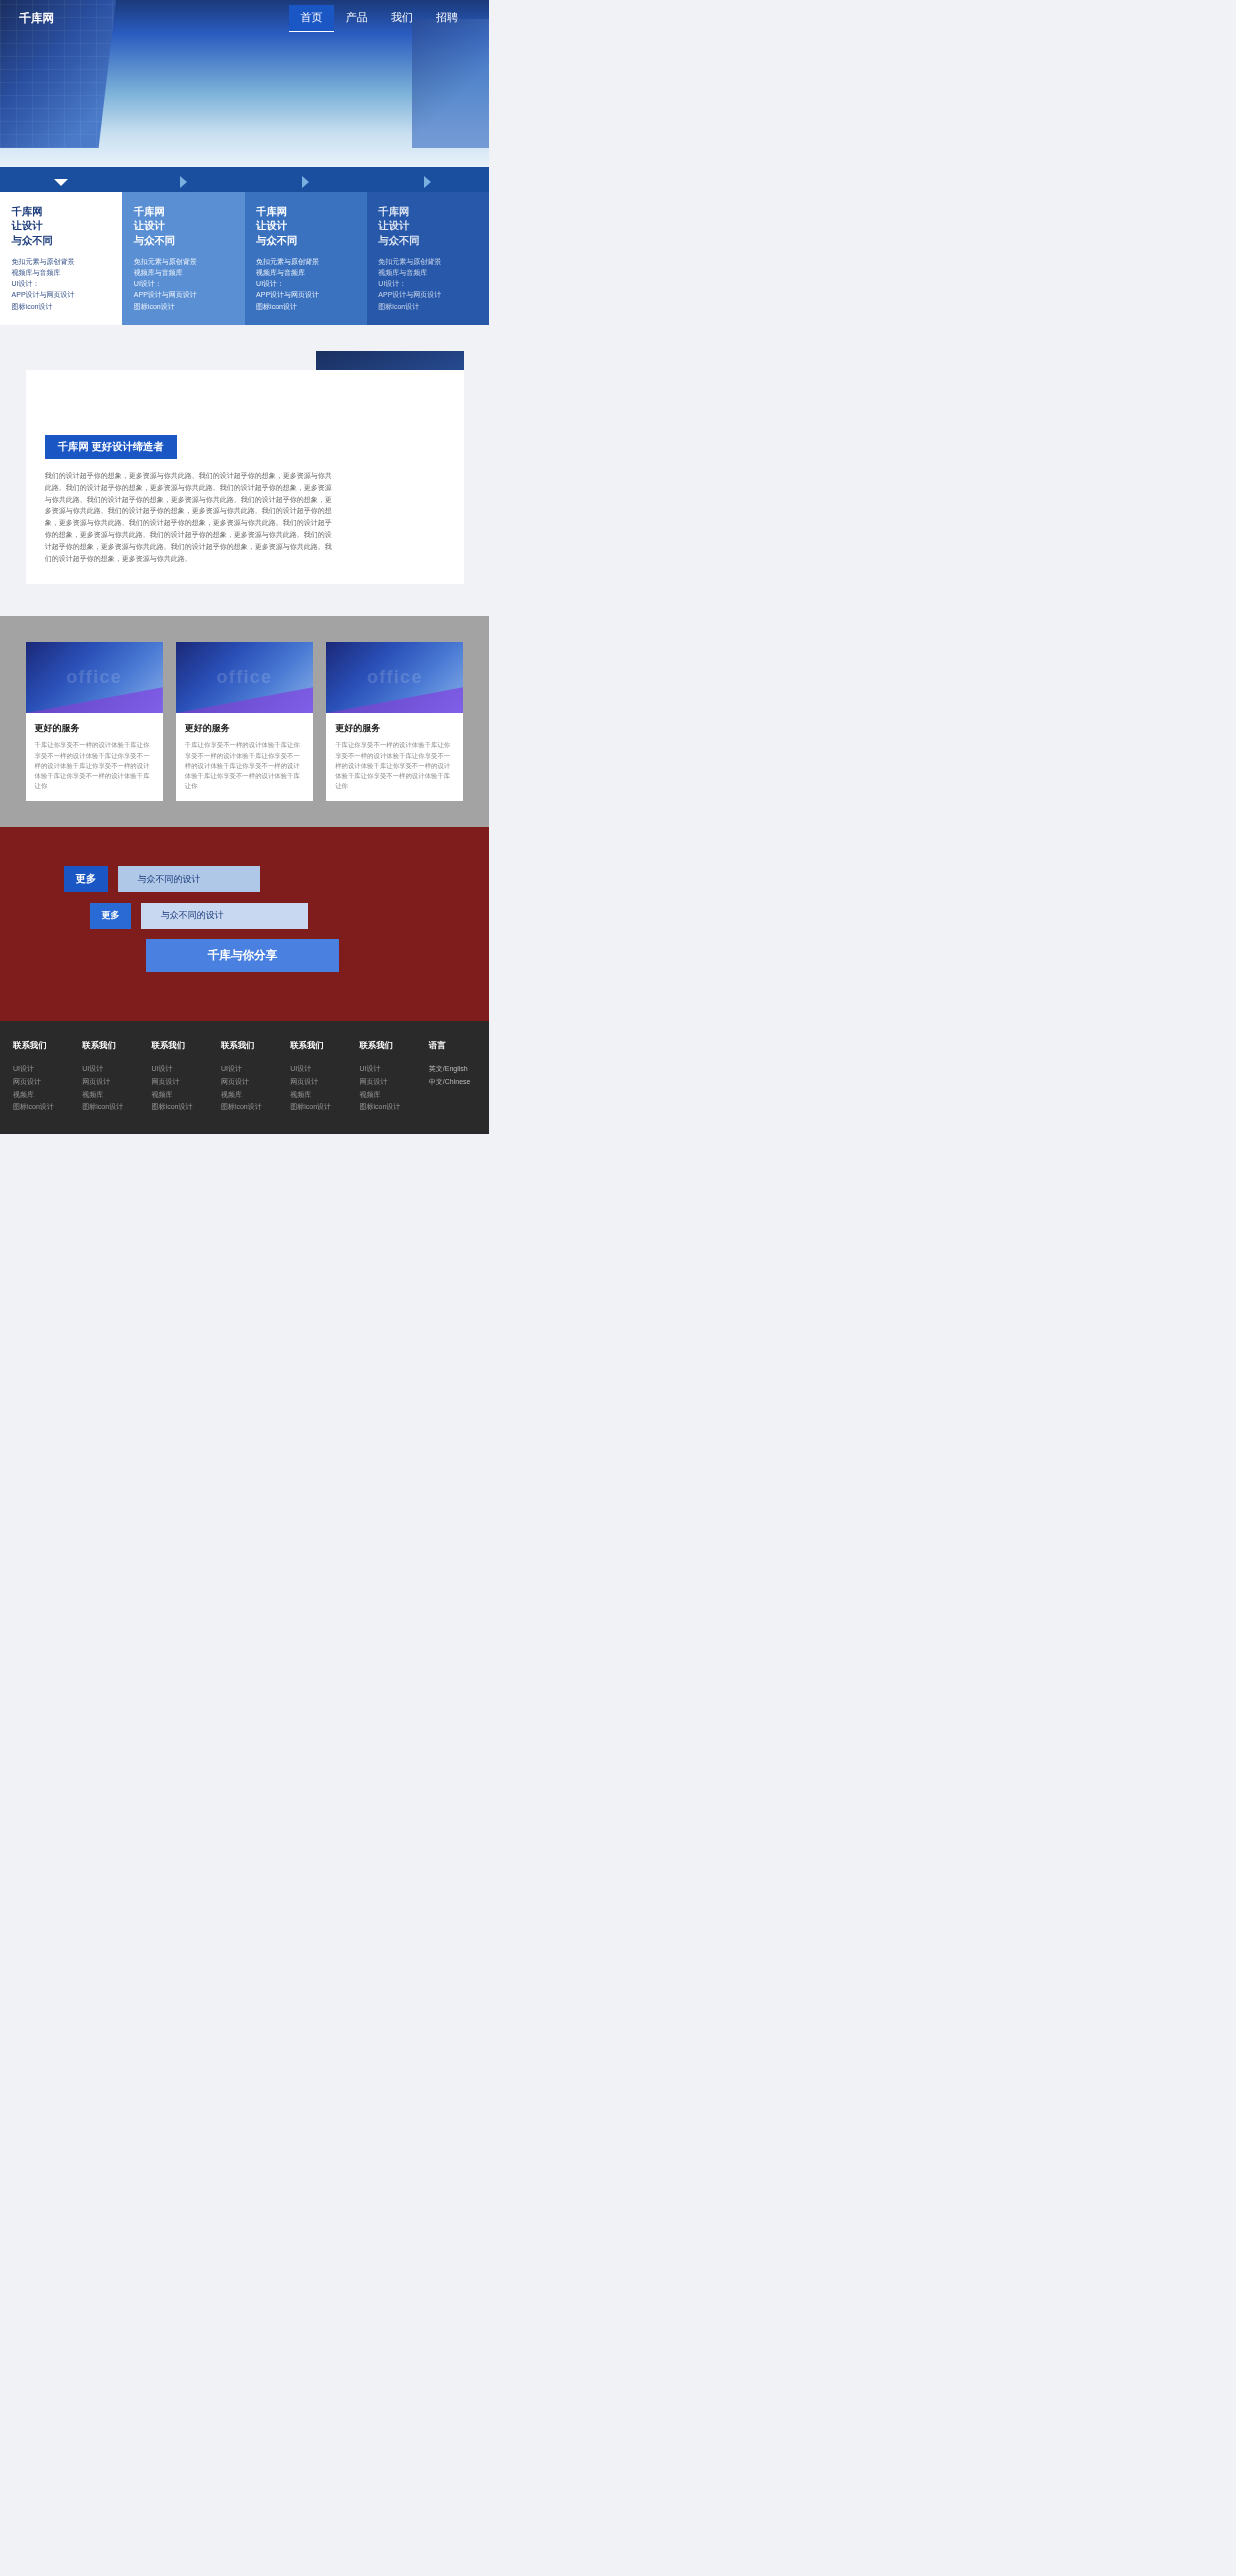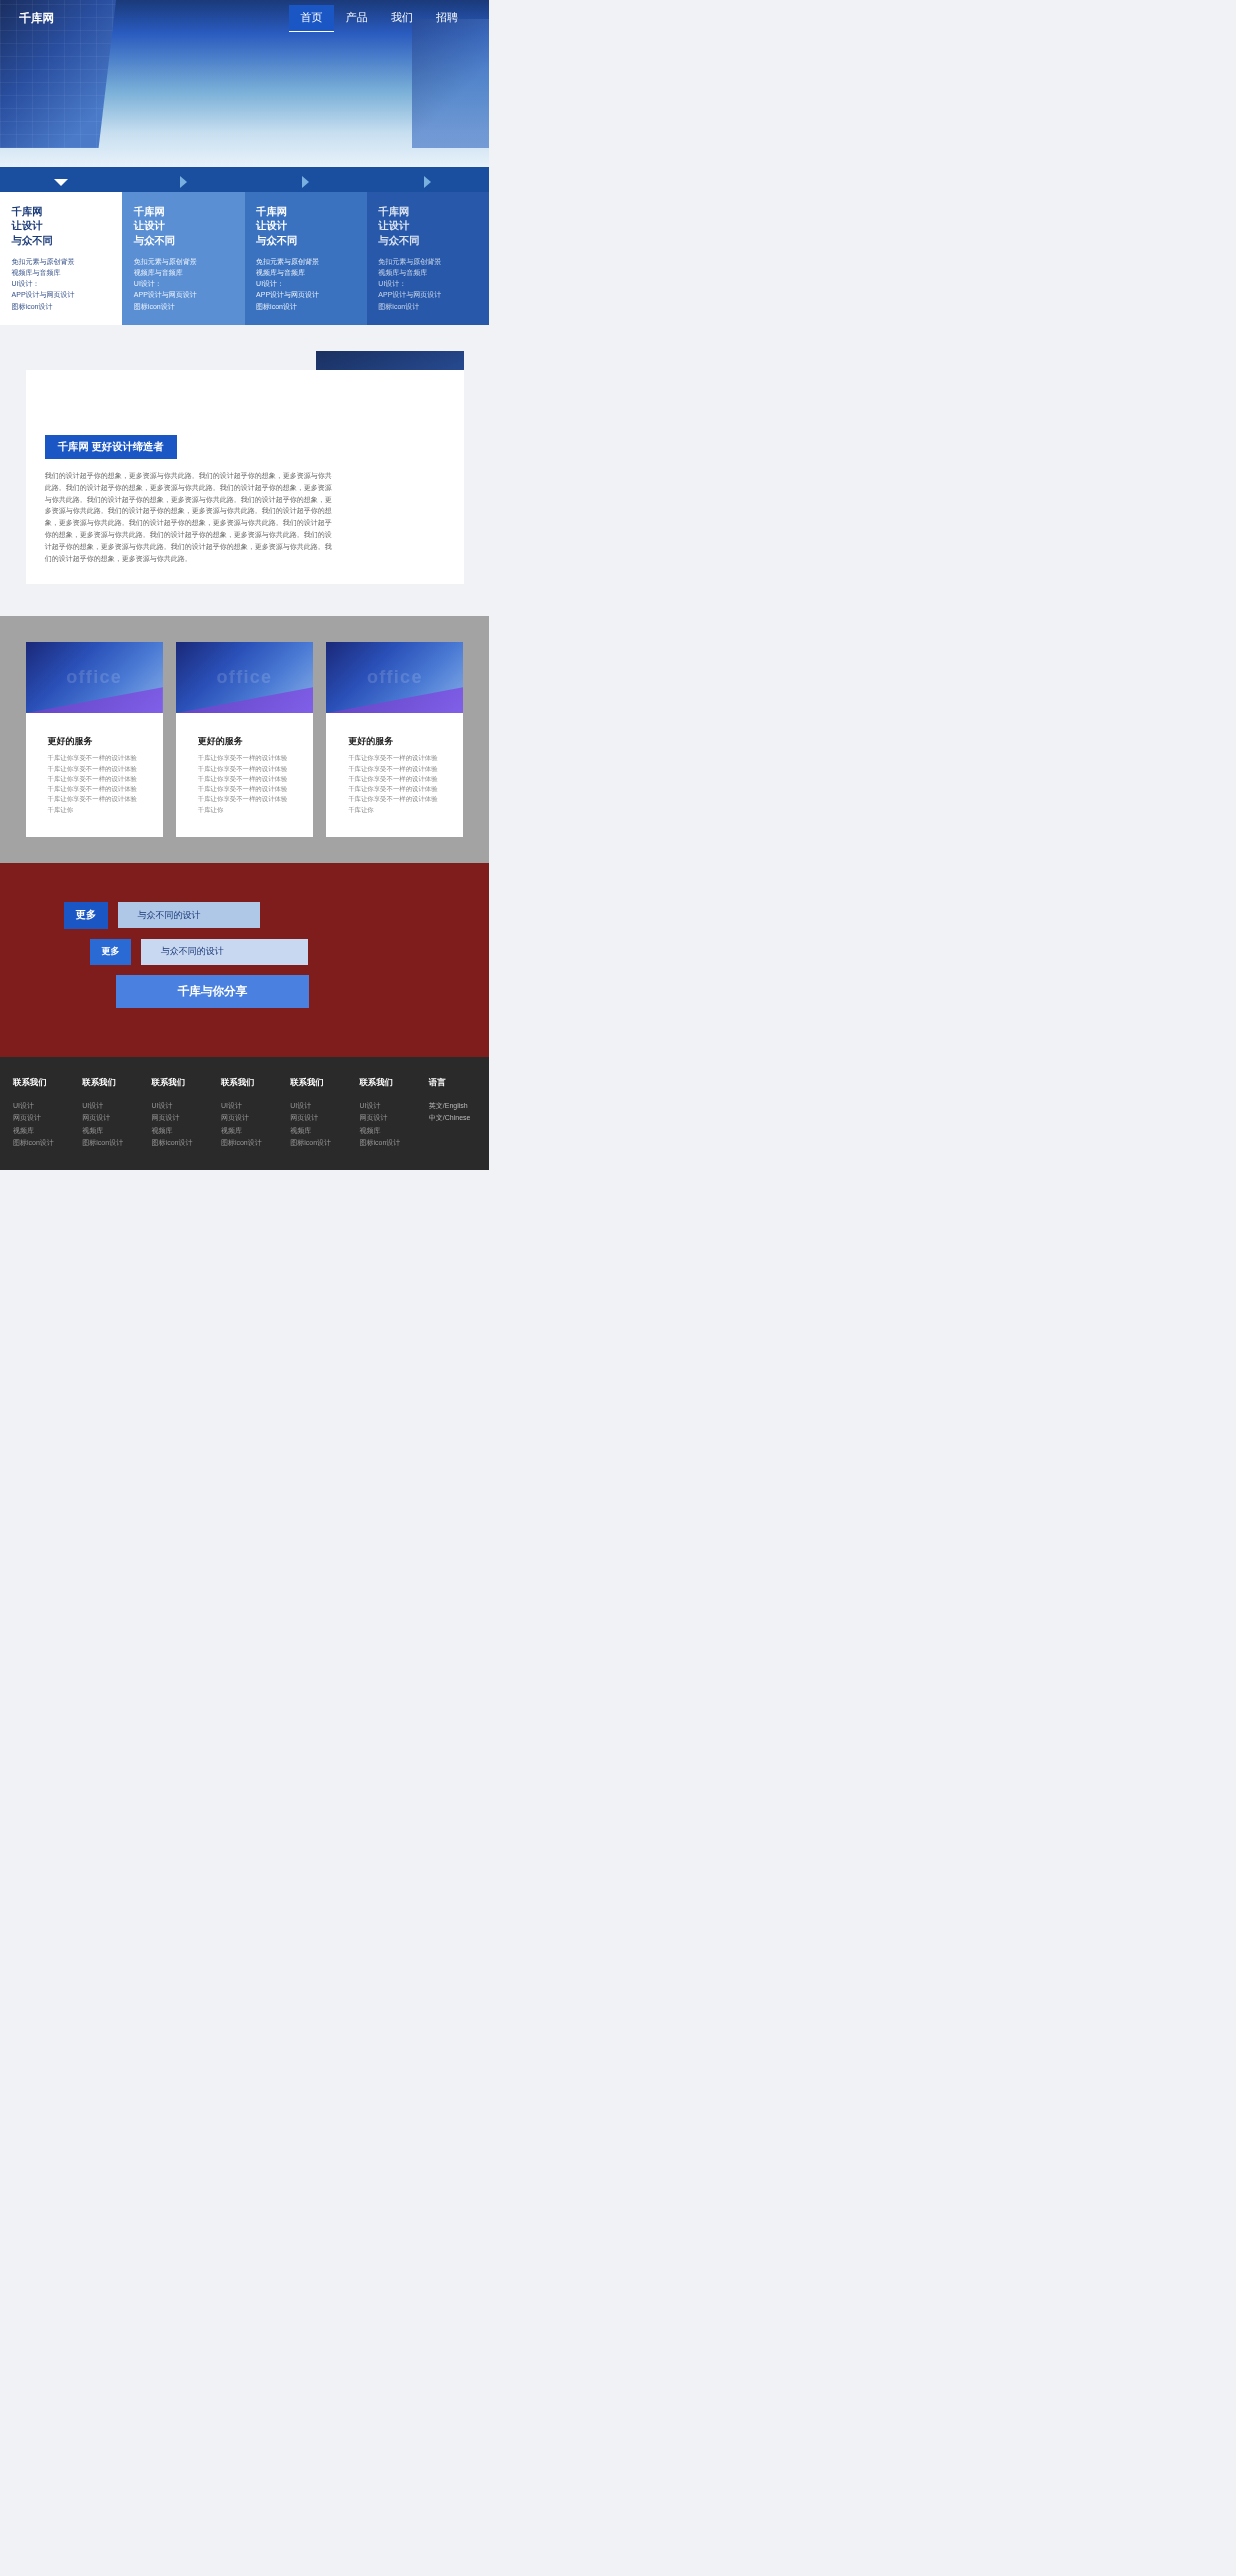--- a/index.html
+++ b/index.html
@@ -174,21 +174,21 @@
       font-family: Arial, sans-serif;
       letter-spacing: 1.3px;
     }
     .service-badge {
       position: absolute; top: 5.2px; left: 5.2px;
       background: linear-gradient(135deg, #00d4aa, #00b8d4);
       width: 19.3px; height: 11.6px;
       border-radius: 1.9px;
     }
     .service-body {
-      padding: 22px;
+      padding: 9px;
     }
     .service-title {
       font-size: 9px; font-weight: bold; color: #222; margin-bottom: 5.2px;
     }
     .service-desc {
       font-size: 6.4px; color: #888; line-height: 1.6;
     }
 
     
     .cta-section {
@@ -221,20 +221,21 @@
       background: #c8d8f0;
       max-width: 167px;
     }
     .cta-row-3 .cta-text {
       background: #3a7ae0;
       color: white;
       font-size: 10.3px;
       font-weight: bold;
       max-width: 193px;
       text-align: center;
+      margin-left: 30px;
     }
 
     
     .footer {
       background: #2a2a2a;
       padding: 19.3px 13px;
       color: #aaa;
     }
     .footer-grid {
       display: grid; grid-template-columns: repeat(6, 1fr) 0.8fr;

